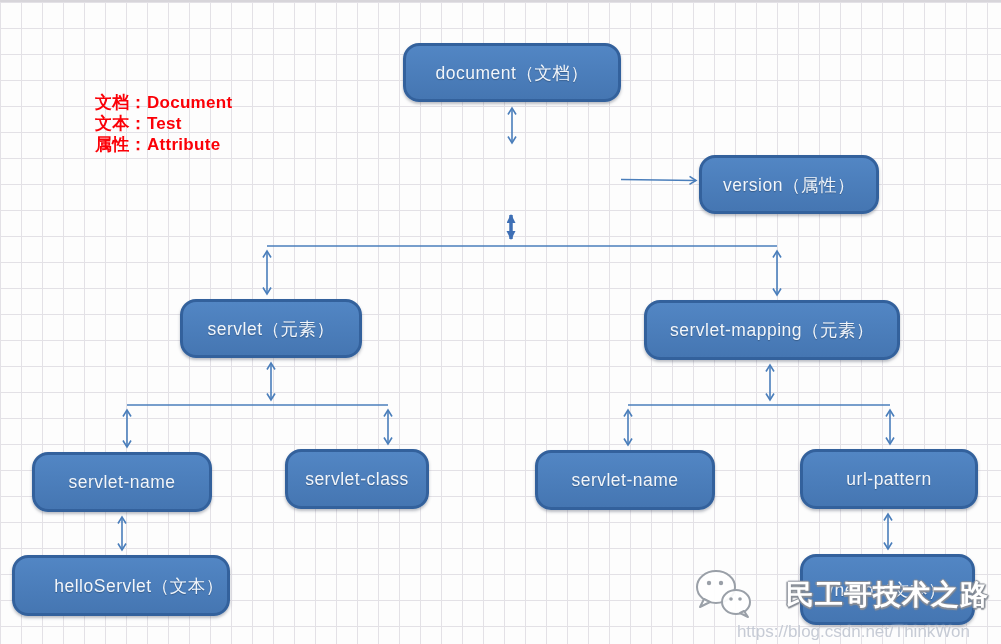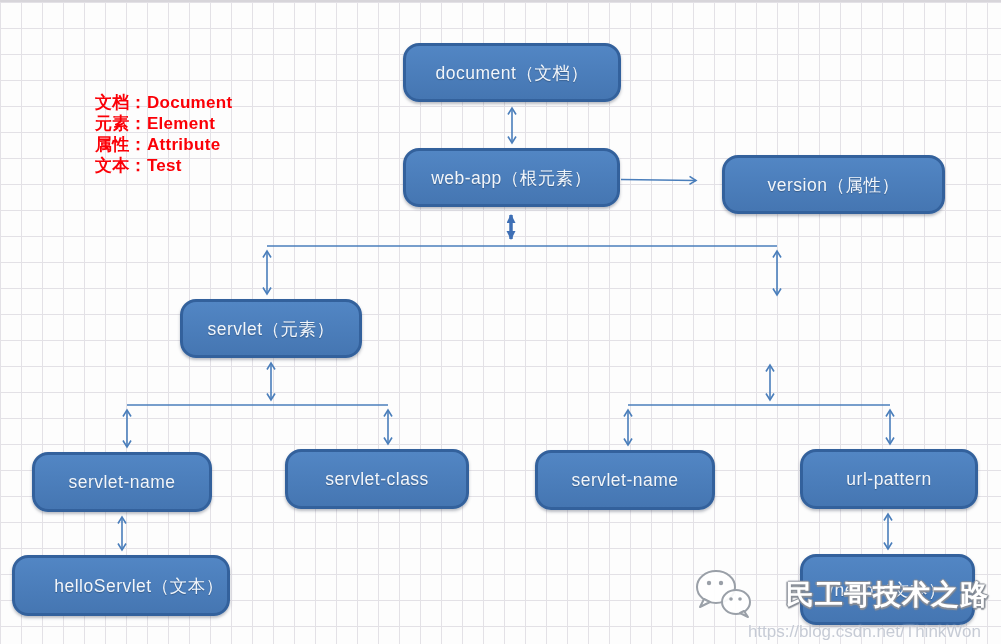--- a/index.html
+++ b/index.html
@@ -61,21 +61,21 @@
     text-shadow:
       -1.5px 0 1px #8a8f98, 1.5px 0 1px #8a8f98,
       0 -1.5px 1px #8a8f98, 0 1.5px 1px #8a8f98,
       1px 1px 2px #777c85;
     white-space:nowrap;
     margin-left:28px;
   }
   .wm-url{
     color:rgba(188,194,206,0.85);
     font-size:17px;
-    margin-top:-2px;margin-right:8px;
+    margin-top:-2px;margin-right:19px;
     text-shadow:0 0 2px rgba(255,255,255,0.9);
     white-space:nowrap;
   }
 </style>
 </head>
 <body>
 
 <div class="canvas">
 
   <svg class="connector-layer" width="1001" height="644" viewBox="0 0 1001 644" xmlns="http://www.w3.org/2000/svg">
@@ -102,31 +102,30 @@
       <line x1="628" y1="403" x2="890" y2="403"></line>
       <line x1="628" y1="408" x2="628" y2="443" marker-start="url(#vopen)" marker-end="url(#vopen)"></line>
       <line x1="890" y1="408" x2="890" y2="442" marker-start="url(#vopen)" marker-end="url(#vopen)"></line>
       <line x1="122" y1="515" x2="122" y2="548" marker-start="url(#vopen)" marker-end="url(#vopen)"></line>
       <line x1="888" y1="512" x2="888" y2="547" marker-start="url(#vopen)" marker-end="url(#vopen)"></line>
     </g>
   </svg>
 
   <div class="legend">
     <div>文档：Document</div>
-    <div>元素：Element</div>
+    <div>文本：Test</div>
     <div>属性：Attribute</div>
-    <div>文本：Test</div>
   </div>
 
   <div class="node" style="left:403px;top:41px;width:218px;height:59px;">document（文档）</div>
-  <div class="node" style="left:403px;top:146px;width:217px;height:59px;">web-app（根元素）</div>
-  <div class="node" style="left:722px;top:153px;width:223px;height:59px;">version（属性）</div>
+  <div class="node" style="left:699px;top:153px;width:180px;height:59px;">version（属性）</div>
   <div class="node" style="left:180px;top:297px;width:182px;height:59px;text-align:right;">servlet（元素）</div>
+  <div class="node" style="left:644px;top:298px;width:256px;height:60px;">servlet-mapping（元素）</div>
   <div class="node" style="left:32px;top:450px;width:180px;height:60px;">servlet-name</div>
-  <div class="node" style="left:285px;top:447px;width:184px;height:60px;">servlet-class</div>
+  <div class="node" style="left:285px;top:447px;width:144px;height:60px;">servlet-class</div>
   <div class="node" style="left:535px;top:448px;width:180px;height:60px;">servlet-name</div>
   <div class="node" style="left:800px;top:447px;width:178px;height:60px;text-align:right;">url-pattern</div>
   <div class="node" style="left:12px;top:553px;width:218px;height:61px;padding-left:36px;">helloServlet（文本）</div>
   <div class="node" style="left:800px;top:552px;width:175px;height:71px;">/hello（文本）</div>
 
   <div class="watermark">
     <div class="wm-row">
       <span>
         <svg width="62" height="54" viewBox="0 0 62 54">
           <g fill="rgba(255,255,255,0.92)" stroke="#9aa0a8" stroke-width="2">

